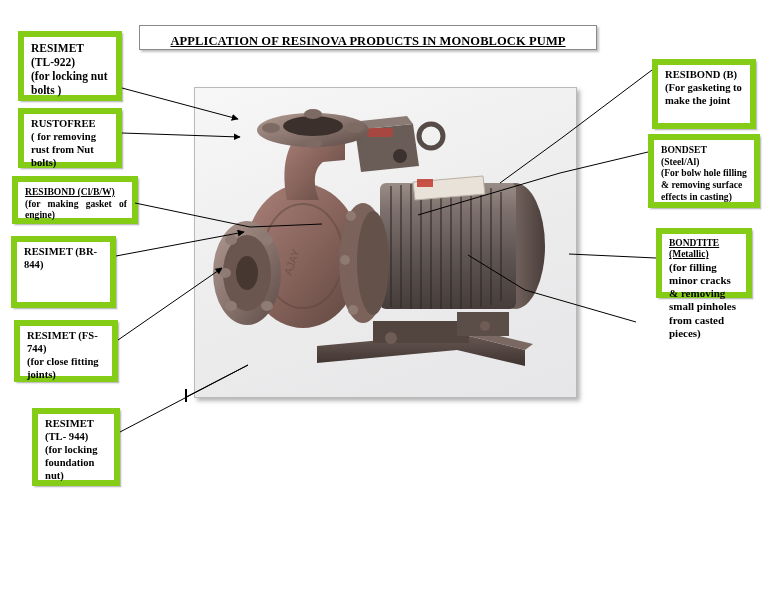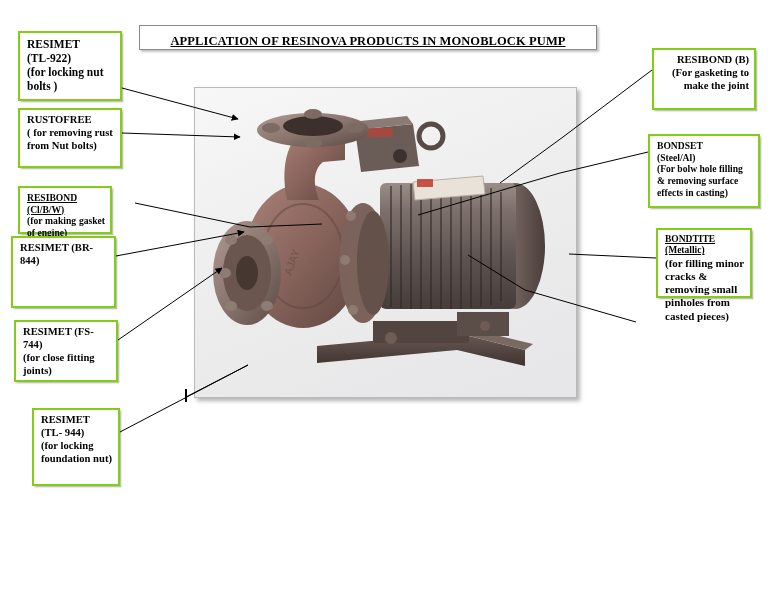--- a/index.html
+++ b/index.html
@@ -36,21 +36,21 @@
     letter-spacing: .1px;
     color: #000;
     text-decoration: underline;
     white-space: nowrap;
   }
 
   
   .callout {
     position: absolute;
     background: #ffffff;
-    border: 2px solid #84cc16;
+    border: 6px solid #84cc16;
     box-shadow: 1.5px 1.5px 1.5px rgba(130,130,130,0.5);
     box-sizing: border-box;
     padding: 4px 5px 3px 7px;
     color: #000;
     font-weight: bold;
     line-height: 1.22;
   }
   .callout .hd {
     display: block;
     font-weight: bold;
@@ -217,41 +217,41 @@
     <span class="hd">RESIMET</span>
     <span class="bd" style="white-space:pre-line">(TL-922)
 (for locking nut bolts )</span>
   </div>
 
   <div class="callout fs11" style="left:18px; top:108px; width:104px; height:60px;">
     <span class="hd">RUSTOFREE</span>
     <span class="bd">( for removing rust from Nut bolts)</span>
   </div>
 
-  <div class="callout fs10 justified" style="left:18px; top:176px; width:94px; height:48px;margin-top:10px;">
+  <div class="callout fs10 justified" style="left:12px; top:176px; width:126px; height:48px;">
     <span class="hd ul">RESIBOND (Cl/B/W)</span>
     <span class="bd">(for making gasket of engine)</span>
   </div>
 
   <div class="callout fs11" style="left:11px; top:236px; width:105px; height:72px;">
     <span class="hd">RESIMET (BR-844)</span>
   </div>
 
   <div class="callout fs11" style="left:14px; top:320px; width:104px; height:62px;">
     <span class="hd">RESIMET (FS-744)</span>
     <span class="bd">(for close fitting joints)</span>
   </div>
 
   <div class="callout fs11" style="left:32px; top:408px; width:88px; height:78px;">
     <span class="hd">RESIMET</span>
     <span class="bd" style="white-space:pre-line">(TL- 944)
 (for locking foundation nut)</span>
   </div>
 
-  <div class="callout fs11" style="left:652px; top:48px; width:104px; height:62px;text-align:right;">
+  <div class="callout fs11" style="left:652px; top:59px; width:104px; height:70px;">
     <span class="hd">RESIBOND (B)</span>
     <span class="bd">(For gasketing to make the joint</span>
   </div>
 
   <div class="callout fs10" style="left:648px; top:134px; width:112px; height:74px;">
     <span class="hd">BONDSET</span>
     <span class="bd" style="white-space:pre-line">(Steel/Al)
 (For bolw hole filling &amp; removing surface effects in casting)</span>
   </div>
 

